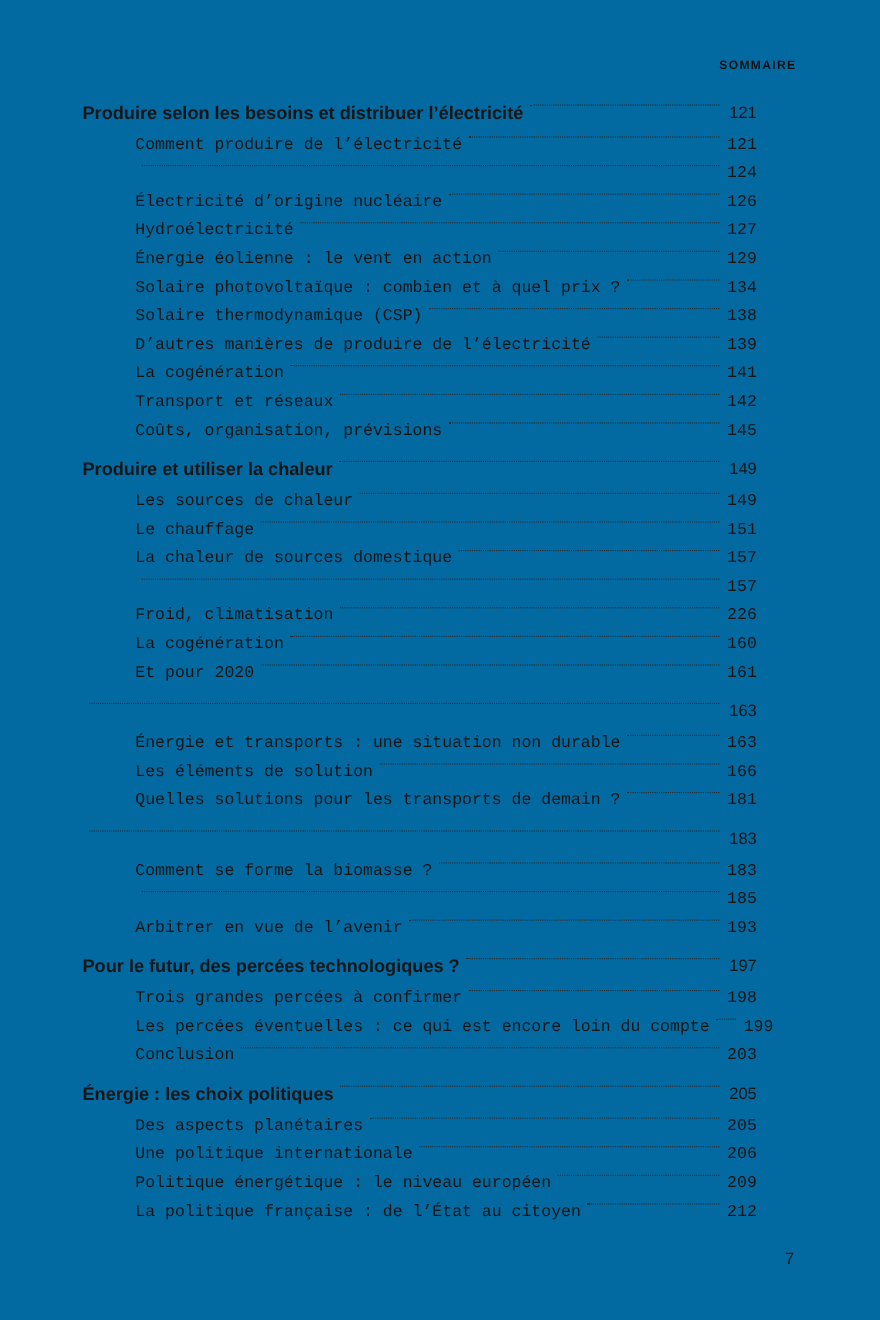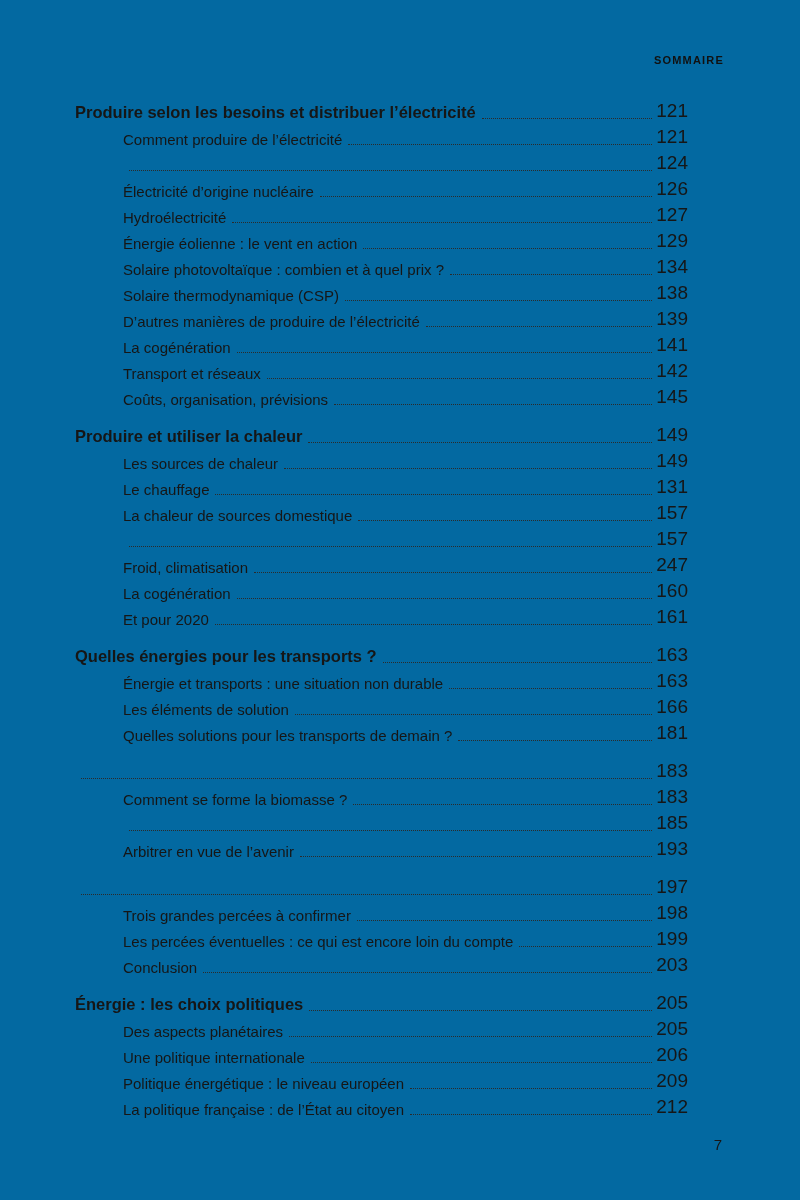--- a/index.html
+++ b/index.html
@@ -35,49 +35,49 @@
     position: absolute;
     top: 94px;
     left: 75px;
     right: 112px;
   }
   .toc-section + .toc-section {
     margin-top: 9px;
   }
   .toc-row {
     display: flex;
-    align-items: flex-end;
   }
   .toc-chapter-row {
     height: 29px;
     font-size: 16.5px;
     font-weight: 700;
   }
   .toc-entry-row {
     height: 26px;
     font-size: 15px;
     font-weight: 400;
     padding-left: 48px;
+    font-family: Liberation Mono, monospace;
   }
   .toc-title {
     white-space: nowrap;
     flex: 0 0 auto;
     line-height: 1.2;
   }
   .leader {
     flex: 1 1 auto;
     min-width: 18px;
     border-bottom: 1.6px dotted #2b2b2b;
     margin: 0 4px 4px 6px;
     height: 1px;
   }
   .toc-page {
     flex: 0 0 auto;
     font-weight: 400;
-    font-size: 19px;
+    font-size: 15px;
     min-width: 30px;
     text-align: right;
     line-height: 1.2;
   }
   .footer {
     position: absolute;
     bottom: 46px;
     right: 78px;
   }
   .footer-page-number {
@@ -163,50 +163,49 @@
           <span class="toc-page">149</span>
         </div>
         <div class="toc-row toc-entry-row">
           <span class="toc-title">Les sources de chaleur</span>
           <span class="leader"></span>
           <span class="toc-page">149</span>
         </div>
         <div class="toc-row toc-entry-row">
           <span class="toc-title">Le chauffage</span>
           <span class="leader"></span>
-          <span class="toc-page">131</span>
+          <span class="toc-page">151</span>
         </div>
         <div class="toc-row toc-entry-row">
           <span class="toc-title">La chaleur de sources domestique</span>
           <span class="leader"></span>
           <span class="toc-page">157</span>
         </div>
         <div class="toc-row toc-entry-row">
           <span class="leader"></span>
           <span class="toc-page">157</span>
         </div>
         <div class="toc-row toc-entry-row">
           <span class="toc-title">Froid, climatisation</span>
           <span class="leader"></span>
-          <span class="toc-page">247</span>
+          <span class="toc-page">226</span>
         </div>
         <div class="toc-row toc-entry-row">
           <span class="toc-title">La cogénération</span>
           <span class="leader"></span>
           <span class="toc-page">160</span>
         </div>
         <div class="toc-row toc-entry-row">
           <span class="toc-title">Et pour 2020</span>
           <span class="leader"></span>
           <span class="toc-page">161</span>
         </div>
       </section>
       <section class="toc-section">
         <div class="toc-row toc-chapter-row">
-          <span class="toc-title">Quelles énergies pour les transports ?</span>
           <span class="leader"></span>
           <span class="toc-page">163</span>
         </div>
         <div class="toc-row toc-entry-row">
           <span class="toc-title">Énergie et transports : une situation non durable</span>
           <span class="leader"></span>
           <span class="toc-page">163</span>
         </div>
         <div class="toc-row toc-entry-row">
           <span class="toc-title">Les éléments de solution</span>
@@ -234,20 +233,21 @@
           <span class="toc-page">185</span>
         </div>
         <div class="toc-row toc-entry-row">
           <span class="toc-title">Arbitrer en vue de l’avenir</span>
           <span class="leader"></span>
           <span class="toc-page">193</span>
         </div>
       </section>
       <section class="toc-section">
         <div class="toc-row toc-chapter-row">
+          <span class="toc-title">Pour le futur, des percées technologiques ?</span>
           <span class="leader"></span>
           <span class="toc-page">197</span>
         </div>
         <div class="toc-row toc-entry-row">
           <span class="toc-title">Trois grandes percées à confirmer</span>
           <span class="leader"></span>
           <span class="toc-page">198</span>
         </div>
         <div class="toc-row toc-entry-row">
           <span class="toc-title">Les percées éventuelles : ce qui est encore loin du compte</span>

